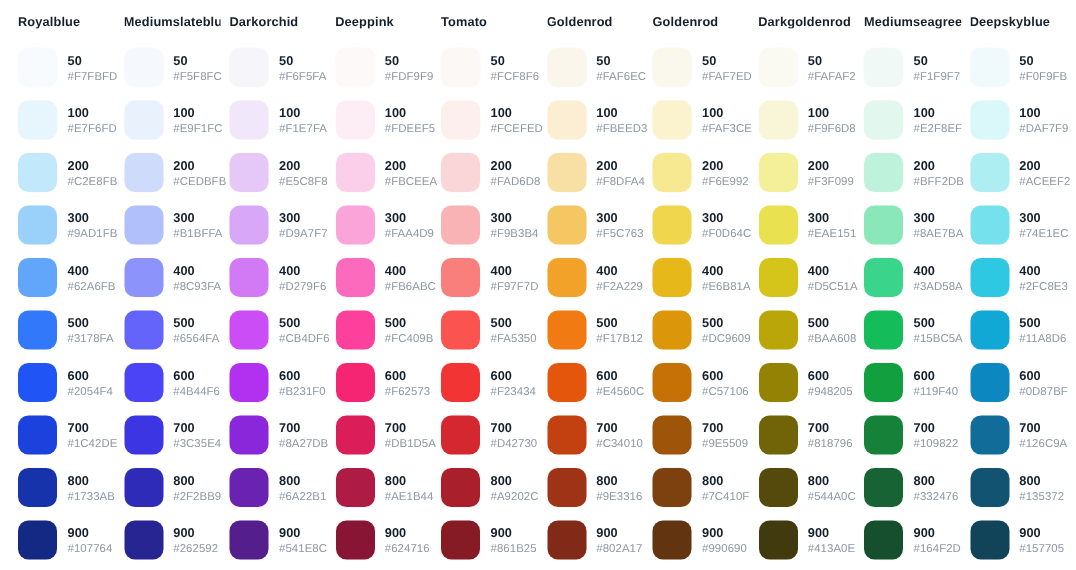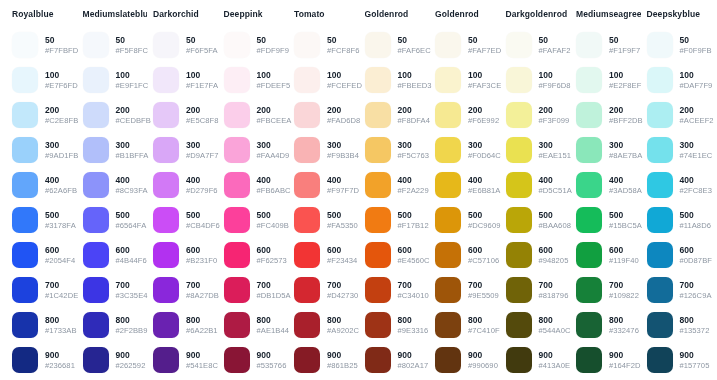--- a/index.html
+++ b/index.html
@@ -159,21 +159,21 @@
           <div class="swatch-chip" style="background-color: rgb(23, 51, 171);"></div>
           <div class="swatch-meta">
             <div class="swatch-step">800</div>
             <div class="swatch-hex">#1733AB</div>
           </div>
         </div>
         <div class="swatch-row">
           <div class="swatch-chip" style="background-color: rgb(19, 41, 131);"></div>
           <div class="swatch-meta">
             <div class="swatch-step">900</div>
-            <div class="swatch-hex">#236681</div>
+            <div class="swatch-hex">#107764</div>
           </div>
         </div>
       </div>
     </div>
     <div class="palette-column">
       <div class="column-title">Mediumslateblue</div>
       <div class="swatch-list">
         <div class="swatch-row">
           <div class="swatch-chip" style="background-color: rgb(245, 248, 252);"></div>
           <div class="swatch-meta">
@@ -384,21 +384,21 @@
           <div class="swatch-chip" style="background-color: rgb(174, 27, 68);"></div>
           <div class="swatch-meta">
             <div class="swatch-step">800</div>
             <div class="swatch-hex">#AE1B44</div>
           </div>
         </div>
         <div class="swatch-row">
           <div class="swatch-chip" style="background-color: rgb(137, 21, 53);"></div>
           <div class="swatch-meta">
             <div class="swatch-step">900</div>
-            <div class="swatch-hex">#535766</div>
+            <div class="swatch-hex">#624716</div>
           </div>
         </div>
       </div>
     </div>
     <div class="palette-column">
       <div class="column-title">Tomato</div>
       <div class="swatch-list">
         <div class="swatch-row">
           <div class="swatch-chip" style="background-color: rgb(252, 248, 246);"></div>
           <div class="swatch-meta">

